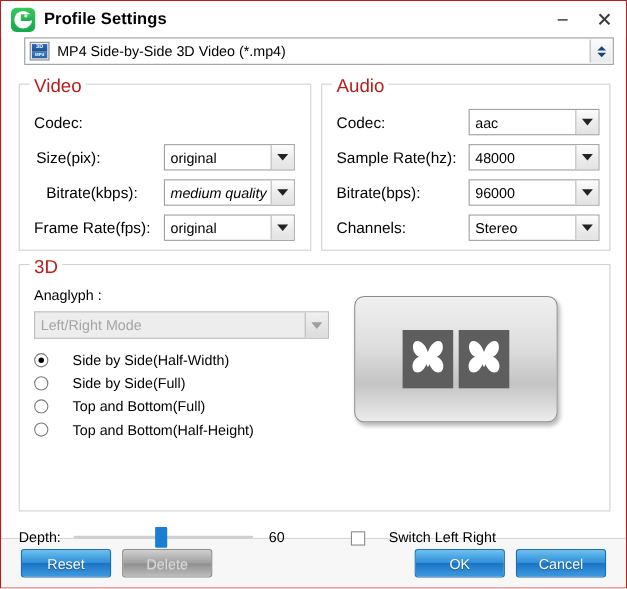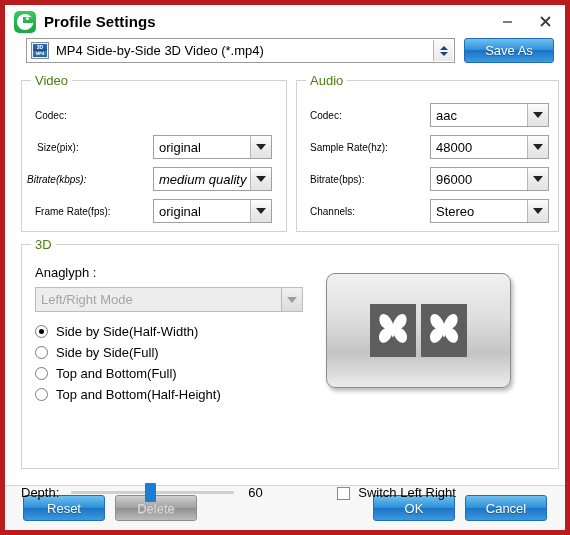--- a/index.html
+++ b/index.html
@@ -9,21 +9,21 @@
     font-family: "Liberation Sans", sans-serif;
     font-size: 13px;
     color: #000;
     background: #ffffff;
     overflow: hidden;
   }
   .window {
     position: relative;
     width: 570px; height: 535px;
     background: #ffffff;
-    border: 5px solid #b91c1c;
+    border: 1px solid #b91c1c;
     display: flex;
     flex-direction: column;
   }
 
   
   .titlebar {
     height: 33px;
     flex: 0 0 33px;
     background: #ffffff;
     display: flex;
@@ -173,34 +173,34 @@
   .group {
     position: absolute;
     border: 1px solid #d2d2d2;
     background: transparent;
   }
   .group > .legend {
     position: absolute;
     top: -8px; left: 9px;
     background: #ffffff;
     padding: 0 4px;
-    font-size: 13px;
-    color: #4d7c0f;
+    font-size: 17px;
+    color: #b91c1c;
   }
   #grp-video { left: 16px;  top: 8px;  width: 266px; height: 152px; }
   #grp-audio { left: 291px; top: 8px;  width: 263px; height: 152px; }
   #grp-3d    { left: 16px;  top: 172px; width: 538px; height: 225px; }
 
   .field-row {
     position: absolute;
     height: 24px;
     display: flex;
     align-items: center;
   }
-  .field-label { font-size: 10px; color: #000; }
+  .field-label { font-size: 14px; color: #000; }
   .combo {
     height: 24px;
     background: #ffffff;
     border: 1px solid #a0a0a0;
     display: flex;
     align-items: center;
     position: relative;
     padding-left: 5px;
     font-size: 13px;
     color: #000;
@@ -225,21 +225,21 @@
   }
   .combo.disabled .arrow-box { background: linear-gradient(180deg,#f0f0f0 0%,#dcdcdc 100%); }
   .combo.disabled .arrow-box .caret { border-top-color: #9e9e9e; }
 
   
   .anaglyph-label { position:absolute; left:13px; top:20px; font-size:13px; }
   #combo-anaglyph { position:absolute; left:13px; top:42px; width:268px; height:25px; }
   .radio-list { position: absolute; left: 13px; top: 76px; }
   .radio-row {
     display: flex; align-items: center;
-    height: 21px; gap: 8px;
+    height: 21px; gap: 22px;
   }
   .radio {
     width: 13px; height: 13px; border-radius: 50%;
     border: 1px solid #7a7a7a;
     background: #fff;
     position: relative;
     flex: 0 0 13px;
   }
   .radio.checked::after {
     content:""; position:absolute; left:3px; top:3px;
@@ -286,22 +286,22 @@
   .slider .handle {
     position: absolute;
     left: 45%;
     top: 0;
     width: 11px; height: 19px;
     background: #1a7fd4;
     border-radius: 1px;
   }
   .depth-value { font-size: 13px; margin-left: 14px; width: 24px; }
   .switch-wrap {
-    display: flex; align-items: flex-end; gap: 8px;
-    margin-left: 65px;
+    display: flex; align-items: flex-end; gap: 21px;
+    margin-left: 51px;
   }
   .checkbox {
     width: 13px; height: 13px;
     border: 1px solid #8a8a8a;
     background: #fff;
     flex: 0 0 13px;
   }
 
   
   .footer {
@@ -349,21 +349,20 @@
       <div class="mp4-icon">
         <div class="band-top">3D</div>
         <div class="band-bot">MP4</div>
       </div>
       <div class="label">MP4 Side-by-Side 3D Video (*.mp4)</div>
       <div class="spinner">
         <div class="tri-up"></div>
           <div class="tri-dn"></div>
       </div>
     </div>
-    <div class="btn-blue save-as">Save As</div>
   </div>
 
   <div class="body">
 
     <div class="group" id="grp-video">
       <div class="legend">Video</div>
 
       <div class="field-row" style="left:13px; top:22px;">
         <span class="field-label">Codec:</span>
       </div>
@@ -371,21 +370,21 @@
       <div class="field-row" style="left:15px; top:54px;">
         <span class="field-label">Size(pix):</span>
       </div>
       <div class="combo" style="position:absolute;left:131px;top:54px;width:119px;">
         <span>original</span>
         <span class="arrow-box">
             <span class="caret"></span>
           </span>
       </div>
 
-      <div class="field-row" style="left:5px; top:86px;font-style:italic;">
+      <div class="field-row" style="left:24px; top:86px;">
         <span class="field-label">Bitrate(kbps):</span>
       </div>
       <div class="combo" style="position:absolute;left:131px;top:86px;width:119px;font-style:italic;">
         <span>medium quality</span>
         <span class="arrow-box">
             <span class="caret"></span>
           </span>
       </div>
 
       <div class="field-row" style="left:13px; top:118px;">

